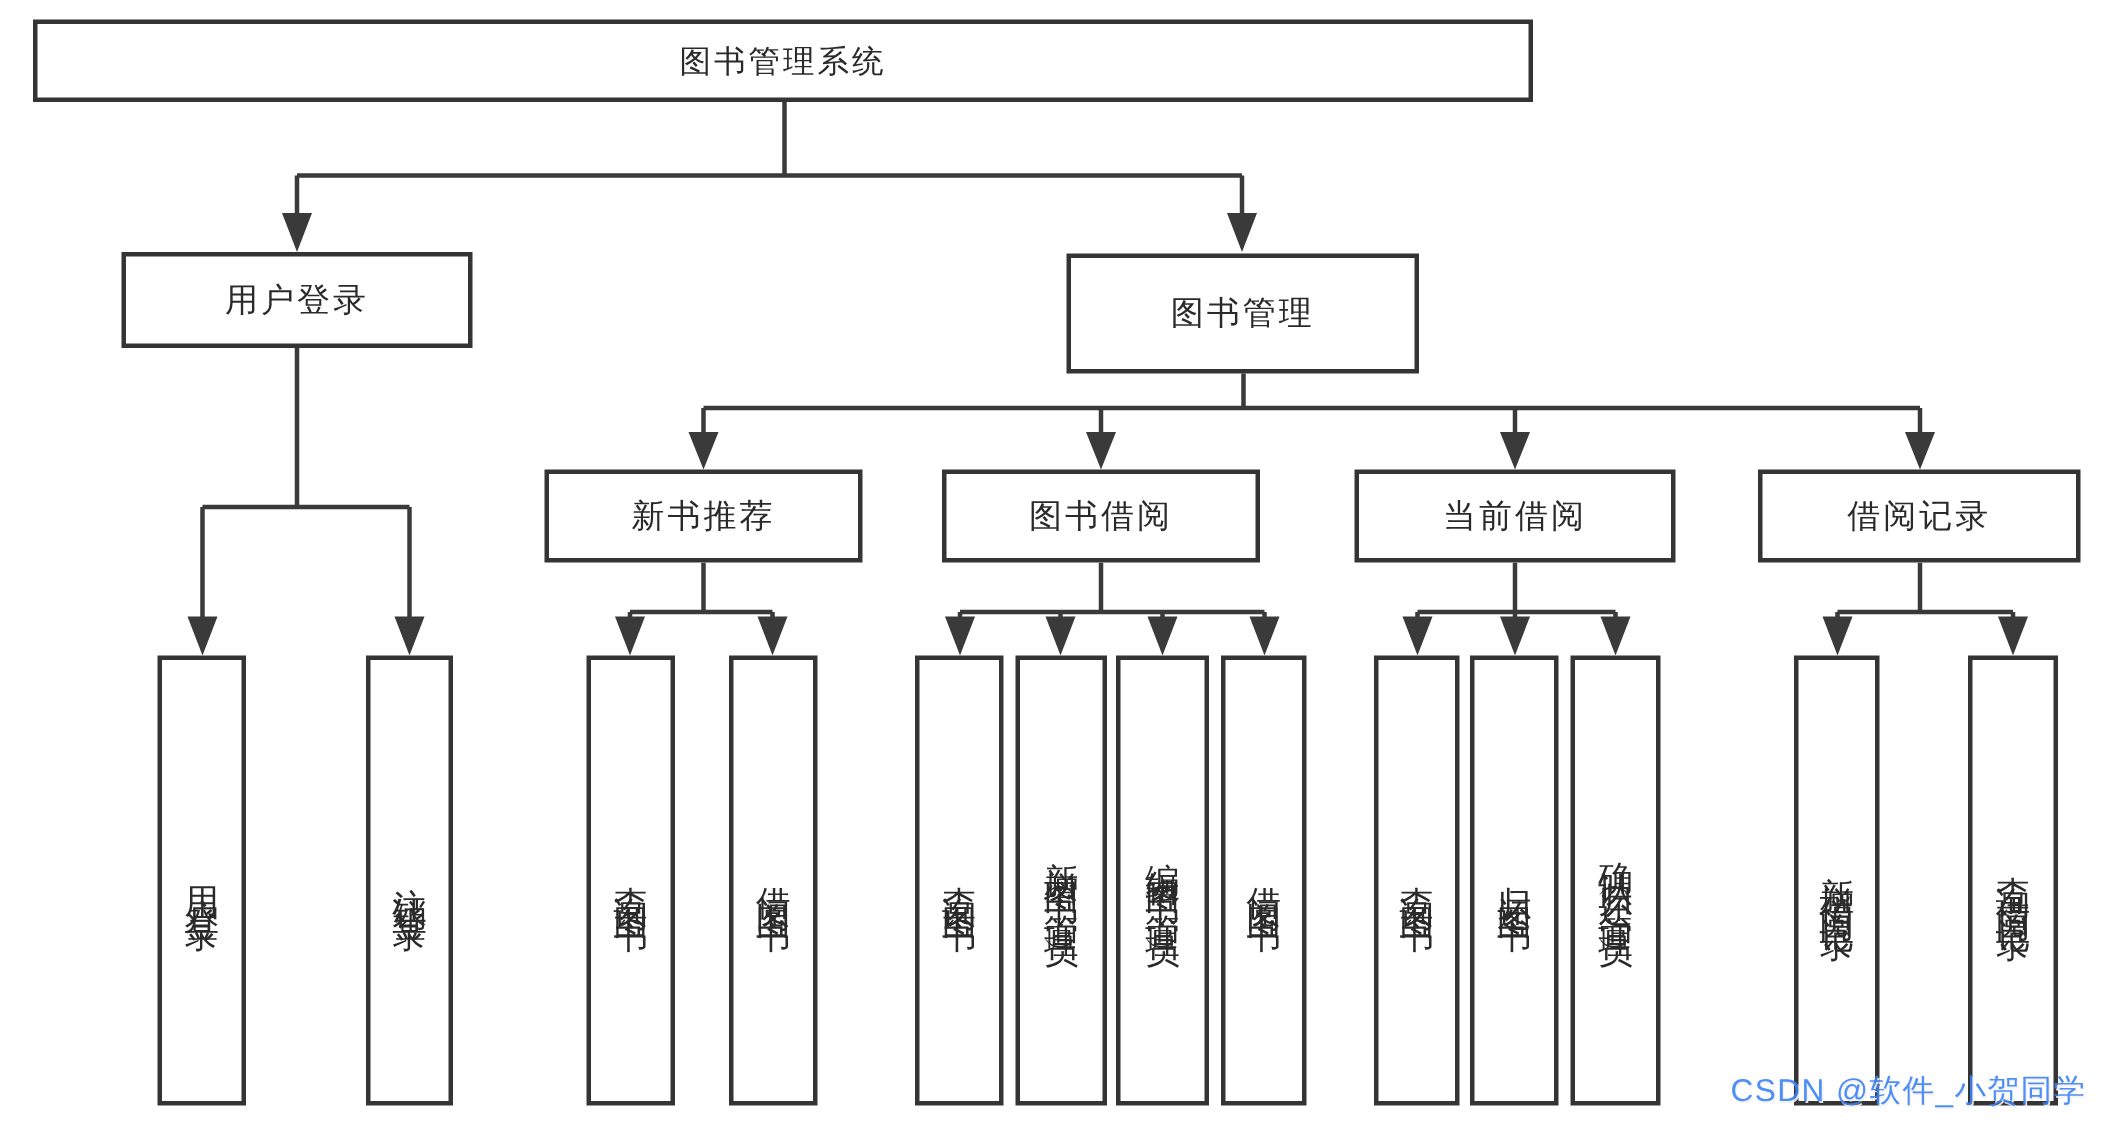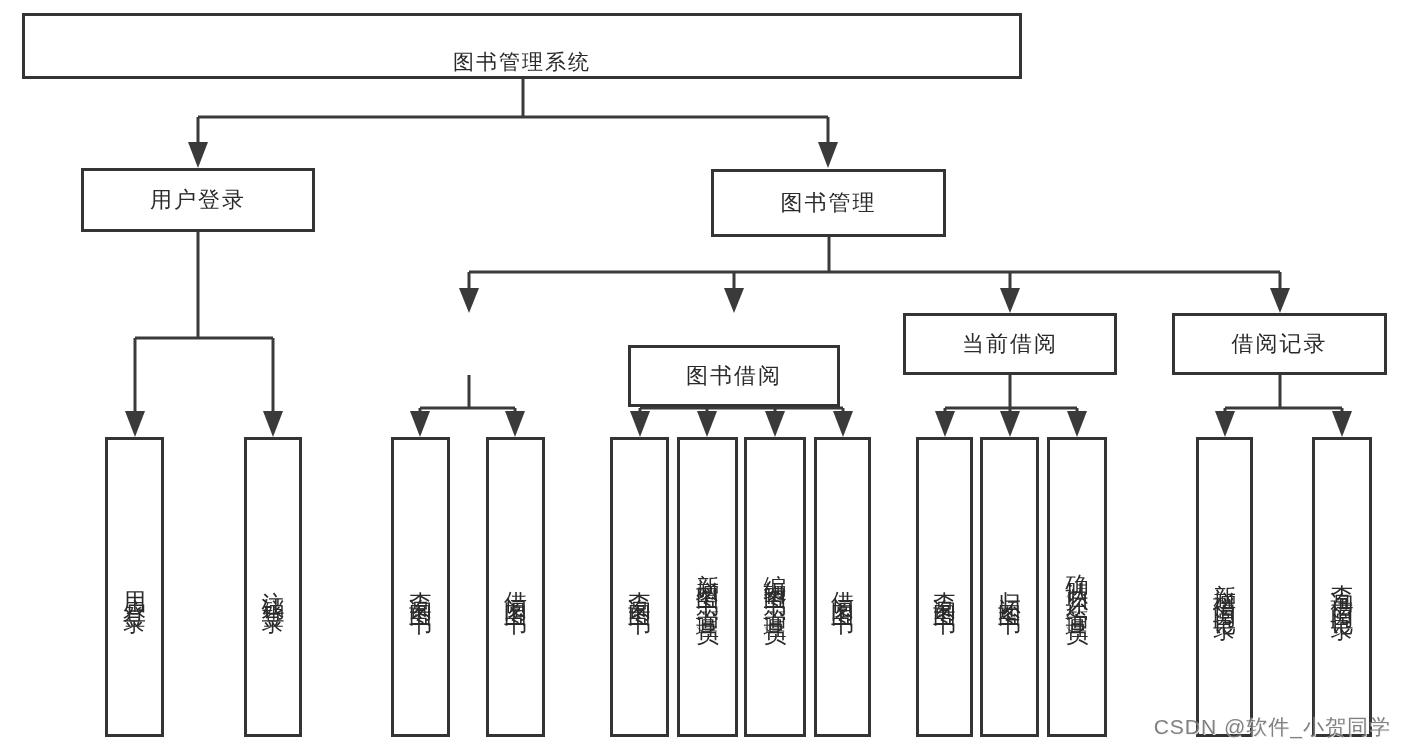--- a/index.html
+++ b/index.html
@@ -32,21 +32,21 @@
     font-size:23px;
     letter-spacing:7px;
     line-height:1.0;
     white-space:nowrap;
   }
   #watermark{
     position:absolute;
     right:14px;bottom:6px;
     z-index:2;
     font-size:21px;
-    color:#737373;
+    color:#3b82f6;
     text-shadow:1px 1px 0 #f3f1f1;
     letter-spacing:1px;
     opacity:0.9;
   }
 </style>
 </head>
 <body>
 
 <div id="stage">
 
@@ -112,32 +112,35 @@
       <polygon points="765,411 785,411 775,437"></polygon>
       <polygon points="833,411 853,411 843,437"></polygon>
       <polygon points="935,411 955,411 945,437"></polygon>
       <polygon points="1000,411 1020,411 1010,437"></polygon>
       <polygon points="1067,411 1087,411 1077,437"></polygon>
       <polygon points="1215,411 1235,411 1225,437"></polygon>
       <polygon points="1332,411 1352,411 1342,437"></polygon>
     </g>
   </svg>
 
-  <div class="node hnode root-node" style="left:22px;top:13px;width:1000px;height:66px;align-items:flex-end;">
+  <div class="node hnode root-node" style="left:22px;top:13px;width:1000px;height:55px;">
     <span>图书管理系统</span>
   </div>
 
   <div class="node hnode" style="left:81px;top:168px;width:234px;height:64px;">
     <span>用户登录</span>
   </div>
-  <div class="node hnode" style="left:711px;top:169px;width:235px;height:68px;">
+  <div class="node hnode" style="left:711px;top:169px;width:235px;height:80px;">
     <span>图书管理</span>
   </div>
 
-  <div class="node hnode" style="left:628px;top:313px;width:212px;height:62px;margin-top:32px;">
+  <div class="node hnode" style="left:363px;top:313px;width:212px;height:62px;">
+    <span>新书推荐</span>
+  </div>
+  <div class="node hnode" style="left:628px;top:313px;width:212px;height:62px;">
     <span>图书借阅</span>
   </div>
   <div class="node hnode" style="left:903px;top:313px;width:214px;height:62px;font-family:Liberation Serif, serif;">
     <span>当前借阅</span>
   </div>
   <div class="node hnode" style="left:1172px;top:313px;width:215px;height:62px;justify-content:center;">
     <span>借阅记录</span>
   </div>
 
   <div class="node vnode" style="left:105px;top:437px;width:59px;height:300px;">

